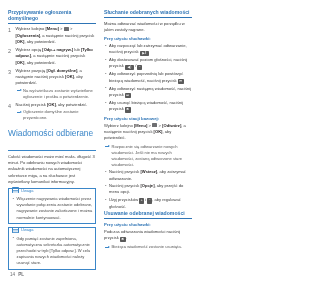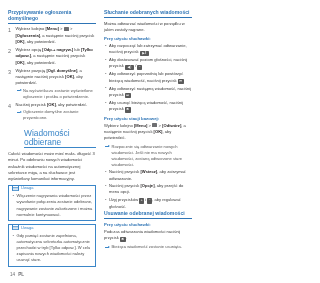--- a/index.html
+++ b/index.html
@@ -32,22 +32,22 @@
     border-bottom:.6px solid #2e74b5;
     padding-bottom:1.2px;
     margin:0 0 2.6px 0;
     line-height:1.15;
   }
   .h1{
     color:#3a86c8;
     font-size:8.4px;
     font-weight:normal;
     border-bottom:.7px solid #3a86c8;
-    padding-bottom:0;
-    margin:7px 0 3px 16px;
+    padding-bottom:12px;
+    margin:7px 0 3px 0;
     line-height:1.1;
   }
   .sub{
     color:#2e74b5;
     font-size:4.3px;
     font-weight:bold;
     margin:3.2px 0 1.6px 0;
     line-height:1.2;
   }
   p.body{

